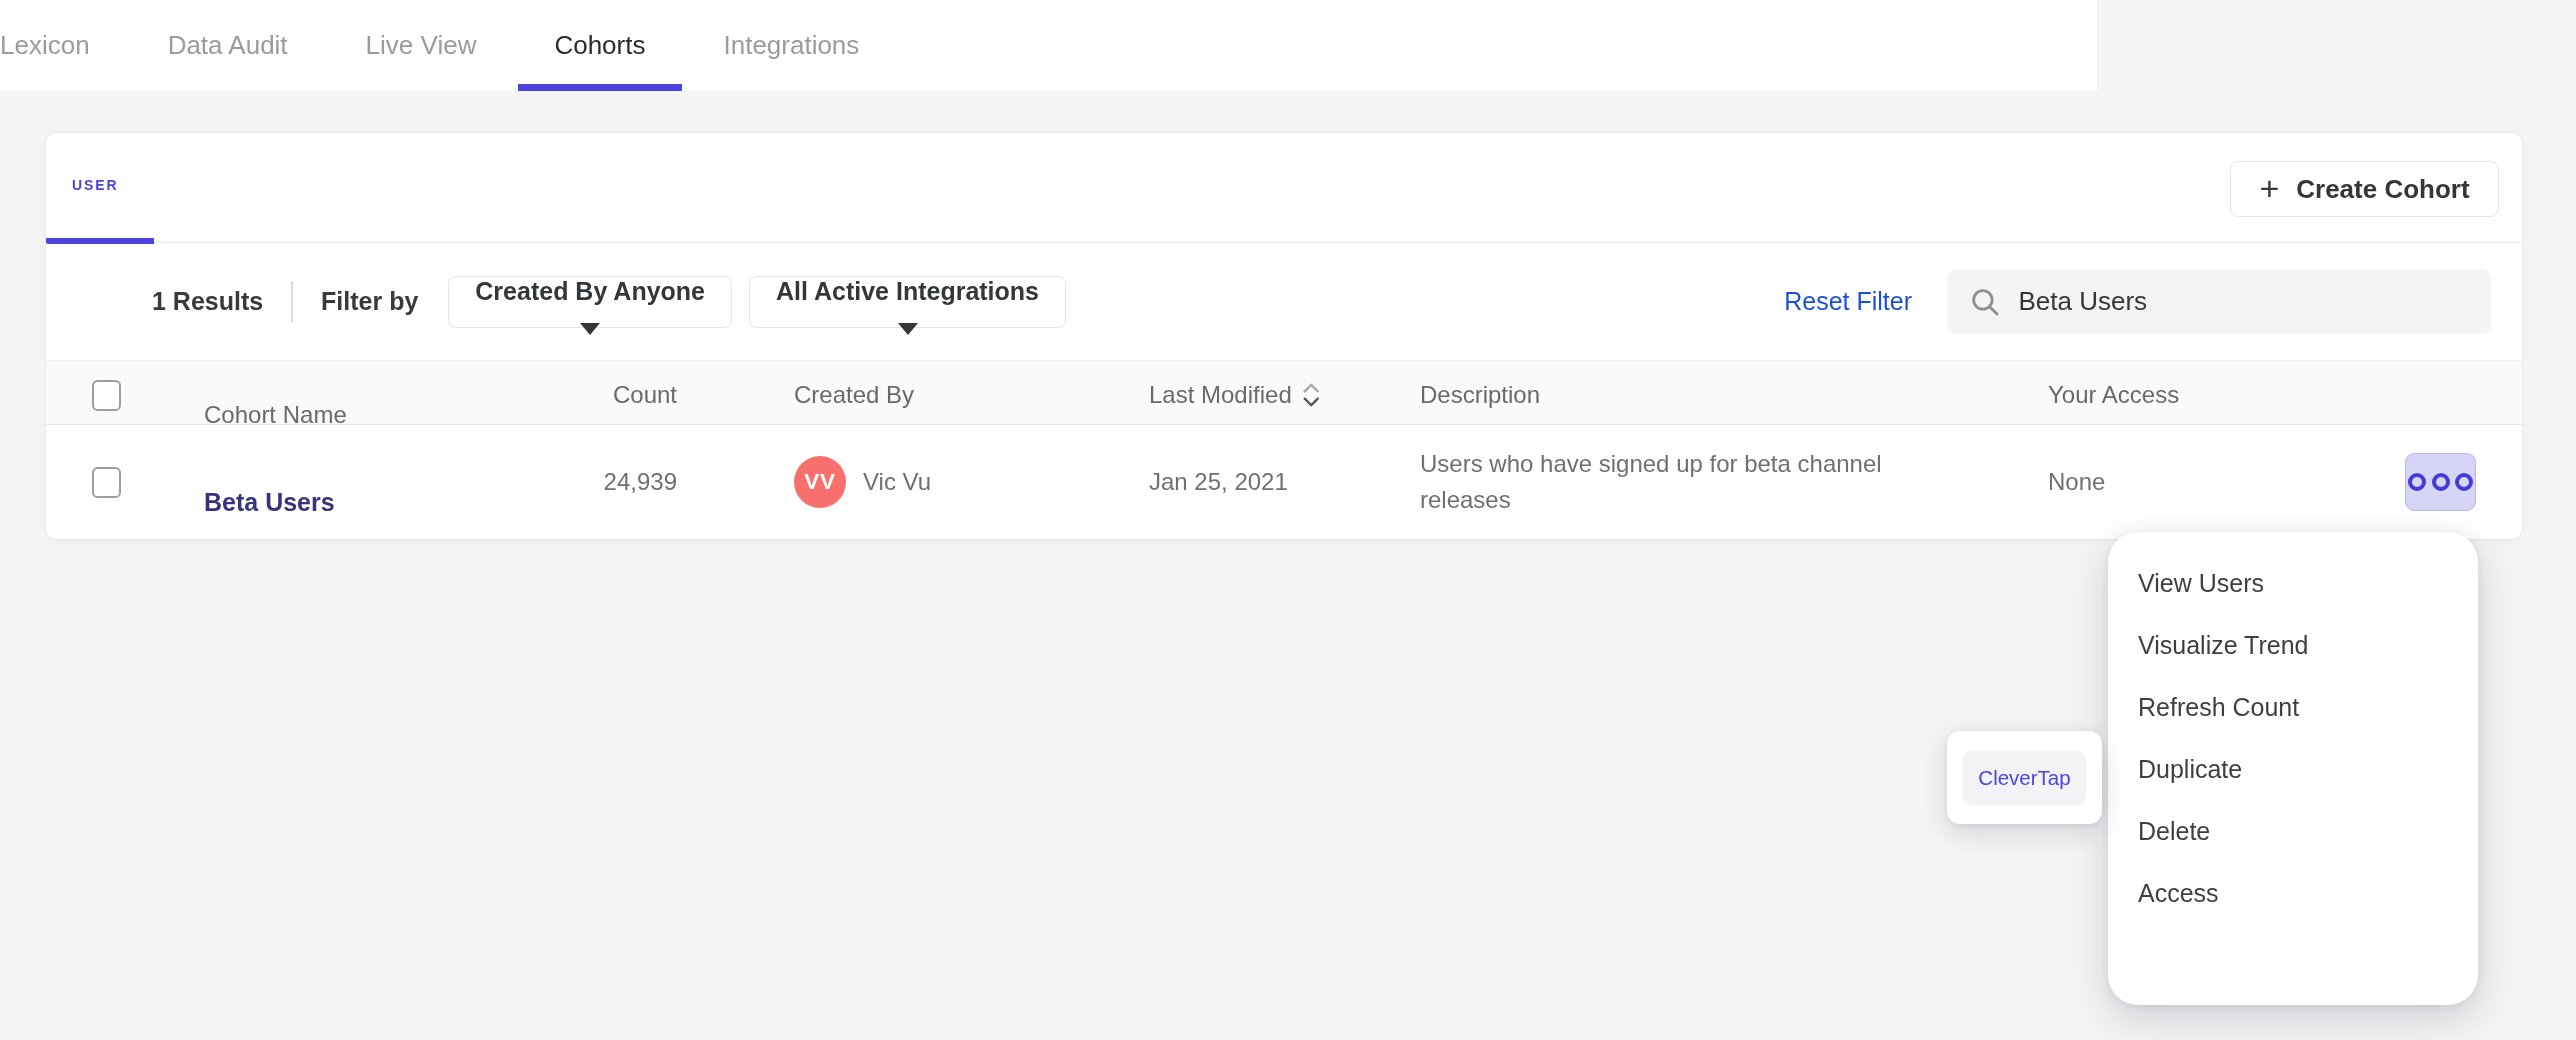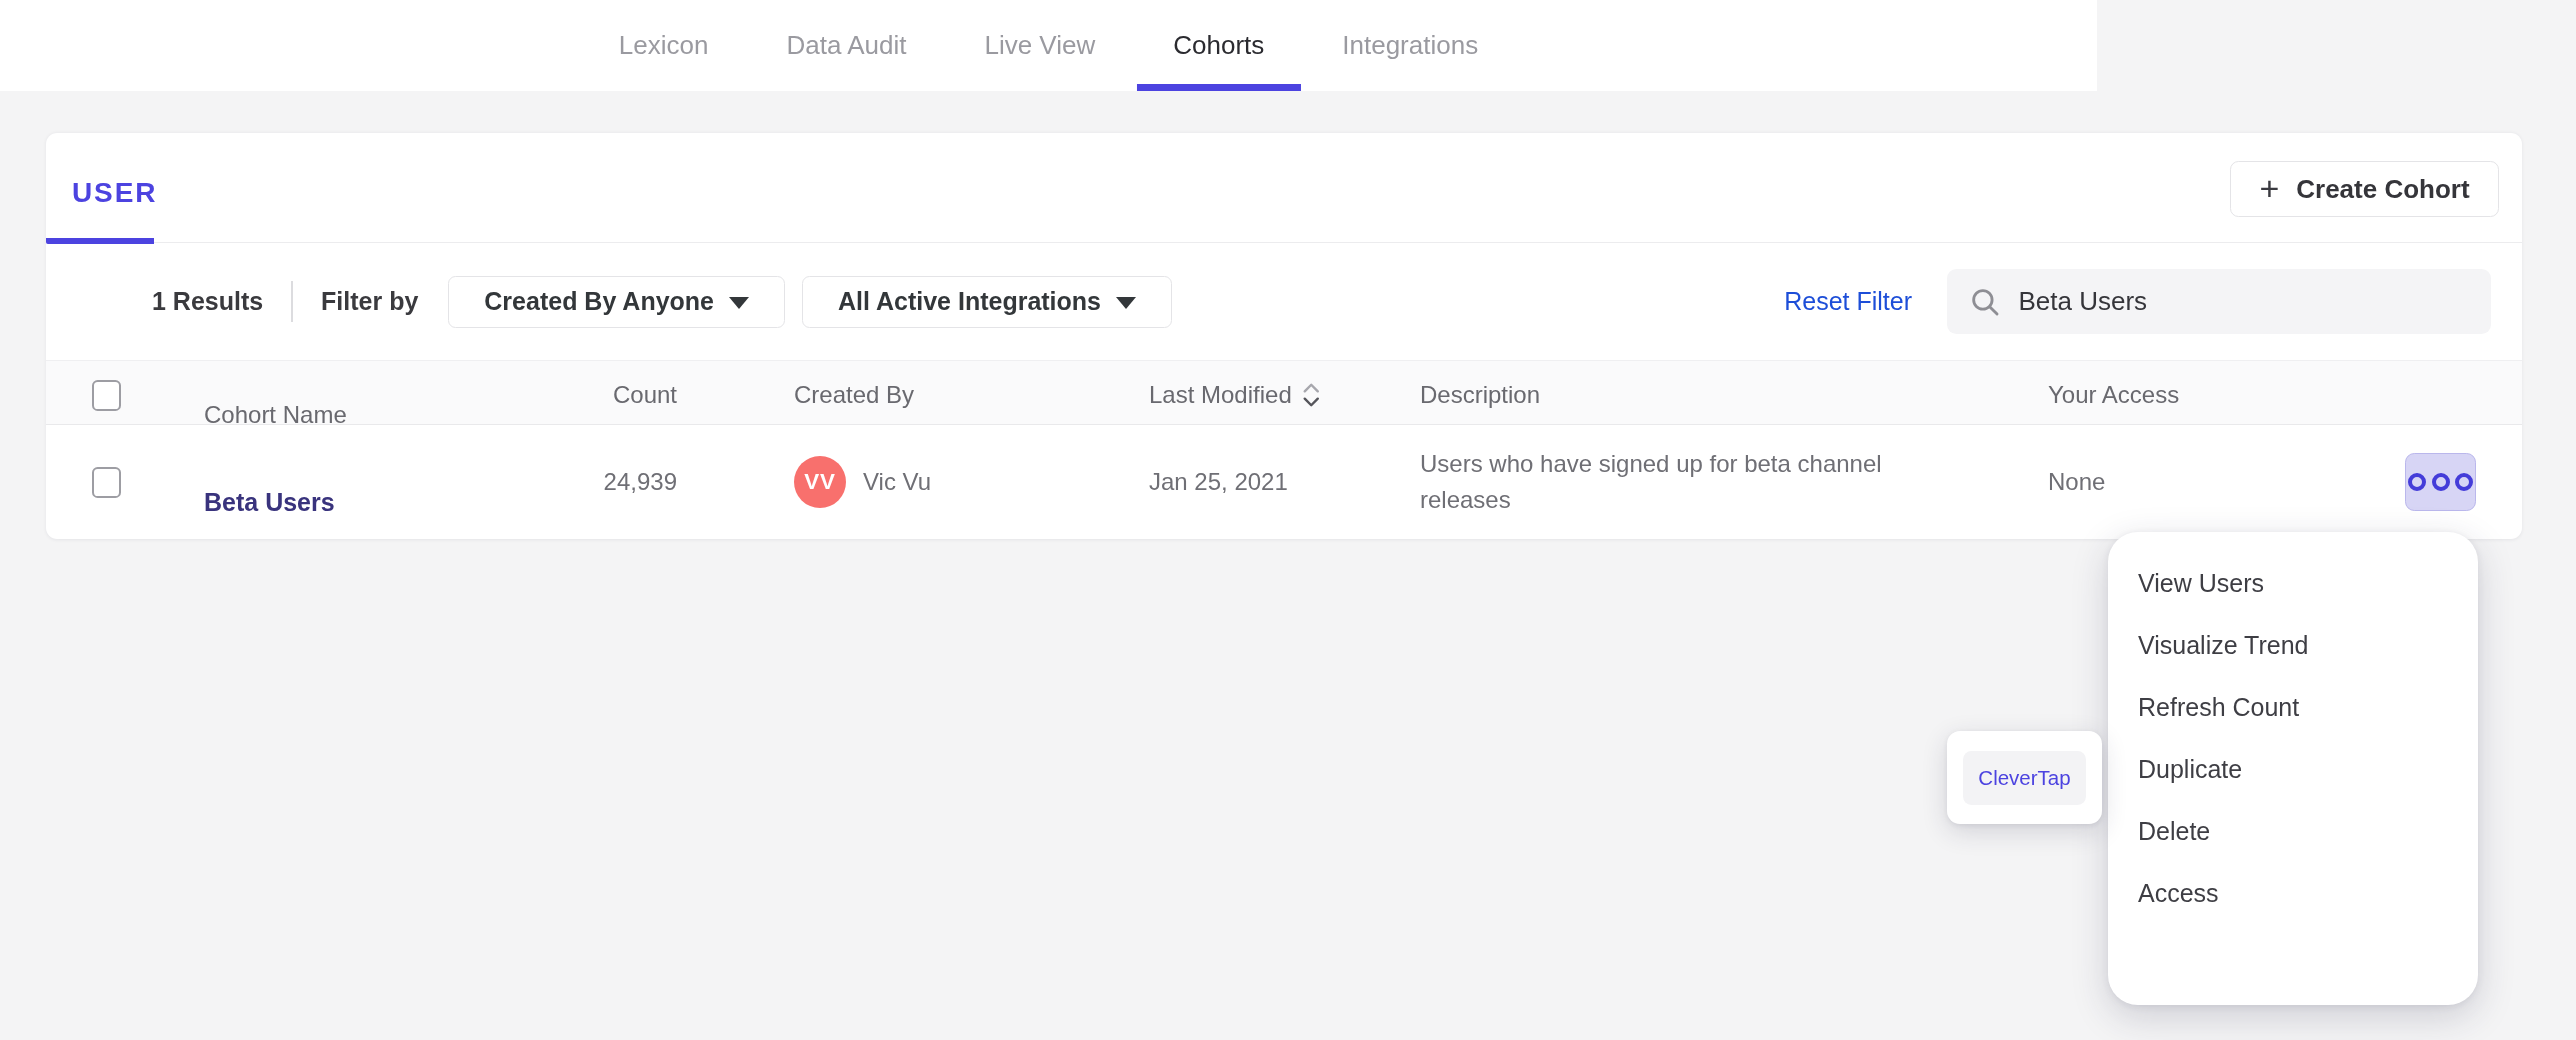--- a/index.html
+++ b/index.html
@@ -8,21 +8,21 @@
     font-family:"Liberation Sans", sans-serif;
     background:#f4f4f5;
     color:#3c3c40;
     -webkit-font-smoothing:antialiased;
   }
   .page { position:relative; width:2576px; height:1040px; overflow:hidden; }
 
   
   .topnav {
     position:absolute; left:0; top:0; width:2097px; height:91px;
-    background:#ffffff; display:flex; align-items:center; justify-content:center;
+    background:#ffffff; display:flex; align-items:center; justify-content:flex-start;
   }
   .topnav-items { display:flex; gap:78px; align-items:center; height:100%; }
   .nav-item {
     position:relative; height:100%; display:flex; align-items:center;
     font-size:26px; color:#9a9aa0; cursor:pointer; white-space:nowrap;
   }
   .nav-item.active { color:#2b2b30; font-weight:400; }
   .nav-item.active::after {
     content:""; position:absolute; bottom:0; left:50%; transform:translateX(-50%);
     width:calc(100% + 73px); height:7.5px; background:#4c43e0;
@@ -33,21 +33,21 @@
     position:absolute; left:46px; top:133px; width:2476px; height:406px;
     background:#ffffff; border-radius:11.2px;
     box-shadow:0 0.9px 3.7px rgba(30,30,50,0.07);
   }
   .tab-row {
     position:relative; height:110px; border-bottom:1.9px solid #ececee;
     border-top-left-radius:11.2px; border-top-right-radius:11.2px;
   }
   .user-tab {
     position:absolute; left:26px; top:44px;
-    font-size:28px; font-weight:700; letter-spacing:1.9px; color:#4c43e0; cursor:pointer;
+    font-size:14px; font-weight:700; letter-spacing:1.9px; color:#4c43e0; cursor:pointer;
   }
   .user-tab-underline {
     position:absolute; left:0; bottom:-1.9px; width:108px; height:5.6px; background:#4c43e0;
     border-bottom-left-radius:1.9px;
   }
   .create-btn {
     position:absolute; right:23.4px; top:28px; height:56px;
     display:flex; align-items:center; gap:17px; padding:0 28px;
     background:#ffffff; border:1.9px solid #e4e4e7; border-radius:8.4px;
     font-size:26px; font-weight:700; color:#35353a; cursor:pointer;
@@ -55,23 +55,23 @@
   .plus-icon { font-size:34px; font-weight:400; color:#3a3a40; line-height:1; margin-top:-2.8px; }
 
   
   .filter-row {
     height:117px; display:flex; align-items:center; padding:0 31px 0 106px;
   }
   .results-label { font-size:25px; font-weight:700; color:#3a3a3e; white-space:nowrap; }
   .v-divider { width:1.9px; height:41px; background:#dcdcdf; margin:0 28px; }
   .filterby-label { font-size:25px; font-weight:700; color:#3a3a3e; margin-right:30px; white-space:nowrap; }
   .dropdown {
-    height:52px; display:flex; align-items:center; gap:15px; padding:0 35px;
+    height:52px; display:flex; align-items:center; gap:15px; padding:0 26px;
     background:#fff; border:1.9px solid #e4e4e7; border-radius:7.5px;
-    font-size:25px; font-weight:700; color:#33373a; cursor:pointer; white-space:nowrap;
+    font-size:25px; font-weight:700; color:#33373a; cursor:pointer; white-space:nowrap;flex-direction:column;
   }
   .dropdown + .dropdown { margin-left:17px; }
   .caret-down {
     width:0; height:0; border-left:10.3px solid transparent; border-right:10.3px solid transparent;
     border-top:12px solid #33373a; margin-top:2.8px;
   }
   .reset-link { margin-left:auto; font-size:25px; color:#1d4ed8; cursor:pointer; white-space:nowrap;text-align:right; }
   .search-box {
     margin-left:35px; width:544px; height:65px; background:#f4f4f6; border-radius:9.3px;
     display:flex; align-items:center; gap:17px; padding:0 20.5px;

